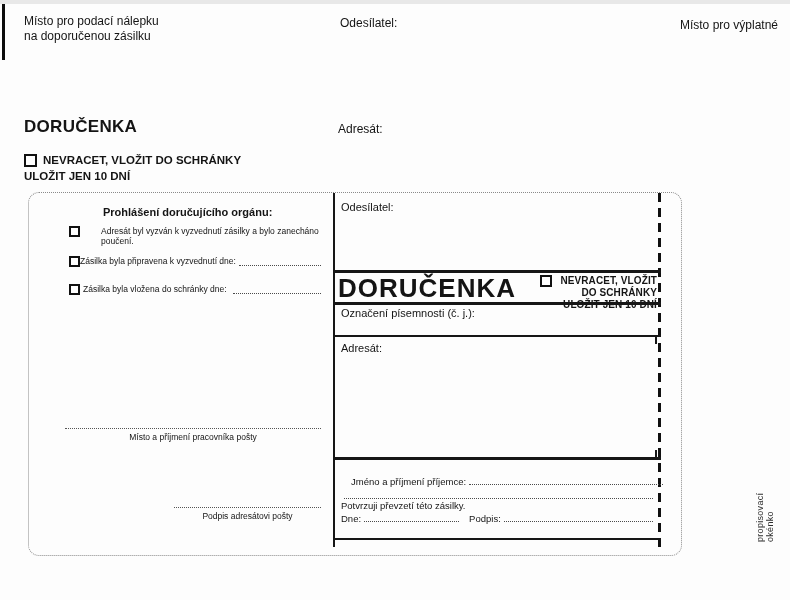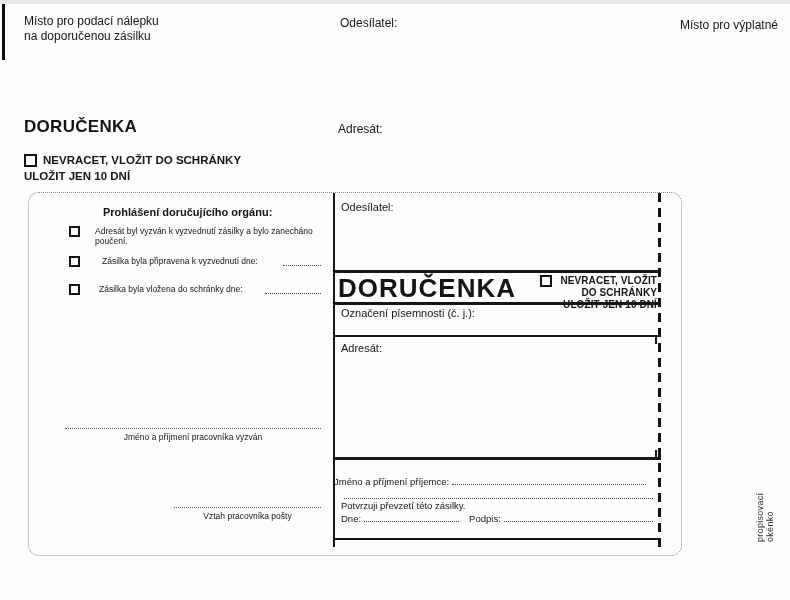--- a/index.html
+++ b/index.html
@@ -79,43 +79,43 @@
   <div class="abs row" style="left:24px; top:150px; width:300px; gap:6px;">
     <span class="cb s13"></span>
     <span class="b" style="font-size:11.5px; line-height:13px;">NEVRACET, VLOŽIT DO SCHRÁNKY</span>
   </div>
   <div class="abs b" style="left:24px; top:166px; font-size:11.5px;">ULOŽIT JEN 10 DNÍ</div>
 
   <div class="abs form-box">
 
     <div class="abs b t11" style="left:40px; top:13px;padding-left:34px;">Prohlášení doručujícího orgánu:</div>
 
-    <div class="abs row" style="left:40px; top:33px; width:252px; gap:15px;">
+    <div class="abs row" style="left:40px; top:33px; width:252px; gap:21px;">
       <span class="cb s11"></span>
       <span class="t85">Adresát byl vyzván k vyzvednutí zásilky a bylo zanecháno poučení.</span>
     </div>
 
-    <div class="abs row" style="left:40px; top:63px; width:252px; gap:22px;">
+    <div class="abs row" style="left:40px; top:63px; width:252px; gap:0;">
       <span class="cb s11"></span>
       <span class="t85 lbl-line">Zásilka byla připravena k vyzvednutí dne:</span>
       <span class="dots" style="margin-top:9px;"></span>
     </div>
 
-    <div class="abs row" style="left:40px; top:91px; width:252px; gap:19px;">
+    <div class="abs row" style="left:40px; top:91px; width:252px; gap:3px;">
       <span class="cb s11"></span>
       <span class="t85 lbl-line">Zásilka byla vložena do schránky dne:</span>
       <span class="dots" style="margin-top:9px;"></span>
     </div>
 
     <div class="abs dotline" style="left:36px; top:235px; width:256px;"></div>
-    <div class="abs t85" style="left:36px; top:239px; width:256px; text-align:center;">Jméno a příjmení pracovníka vyzván</div>
+    <div class="abs t85" style="left:36px; top:239px; width:256px; text-align:center;">Místo a příjmení pracovníka pošty</div>
 
 
     <div class="abs dotline" style="left:145px; top:314px; width:147px;"></div>
-    <div class="abs t85" style="left:145px; top:318px; width:147px; text-align:center;">Vztah pracovníka pošty</div>
+    <div class="abs t85" style="left:145px; top:318px; width:147px; text-align:center;">Podpis adresátovi pošty</div>
 
     <div class="abs vline" style="left:304px; top:0; width:2px; height:354px;"></div>
     <div class="abs perf" style="left:629px; top:0; height:354px;"></div>
 
     <div class="abs t11" style="left:312px; top:8px;">Odesílatel:</div>
 
     <div class="abs hline" style="left:304px; top:77px; width:328px; height:3px;"></div>
 
     <div class="abs band" style="left:309px; top:82px; width:319px;">
       <span class="big-title">DORUČENKA</span>
@@ -134,21 +134,21 @@
 
     <div class="abs hline" style="left:304px; top:142px; width:328px; height:2px;"></div>
     <div class="abs hline" style="left:626px; top:142px; width:2px; height:9px;"></div>
 
     <div class="abs t11" style="left:312px; top:149px;">Adresát:</div>
 
     <div class="abs hline" style="left:626px; top:257px; width:2px; height:8px;"></div>
     <div class="abs hline" style="left:304px; top:264px; width:328px; height:3px;"></div>
 
 
-    <div class="abs row" style="left:305px; top:283px; width:312px;">
+    <div class="abs row" style="left:322px; top:283px; width:312px;">
       <span class="t95 lbl-line">Jméno a příjmení příjemce:</span>
       <span class="dots" style="margin-top:8px;"></span>
     </div>
 
     <div class="abs row" style="left:312px; top:297px; width:312px;">
       <span class="dots" style="margin-top:8px;"></span>
     </div>
 
     <div class="abs t95" style="left:312px; top:307px;">Potvrzuji převzetí této zásilky.</div>
 

